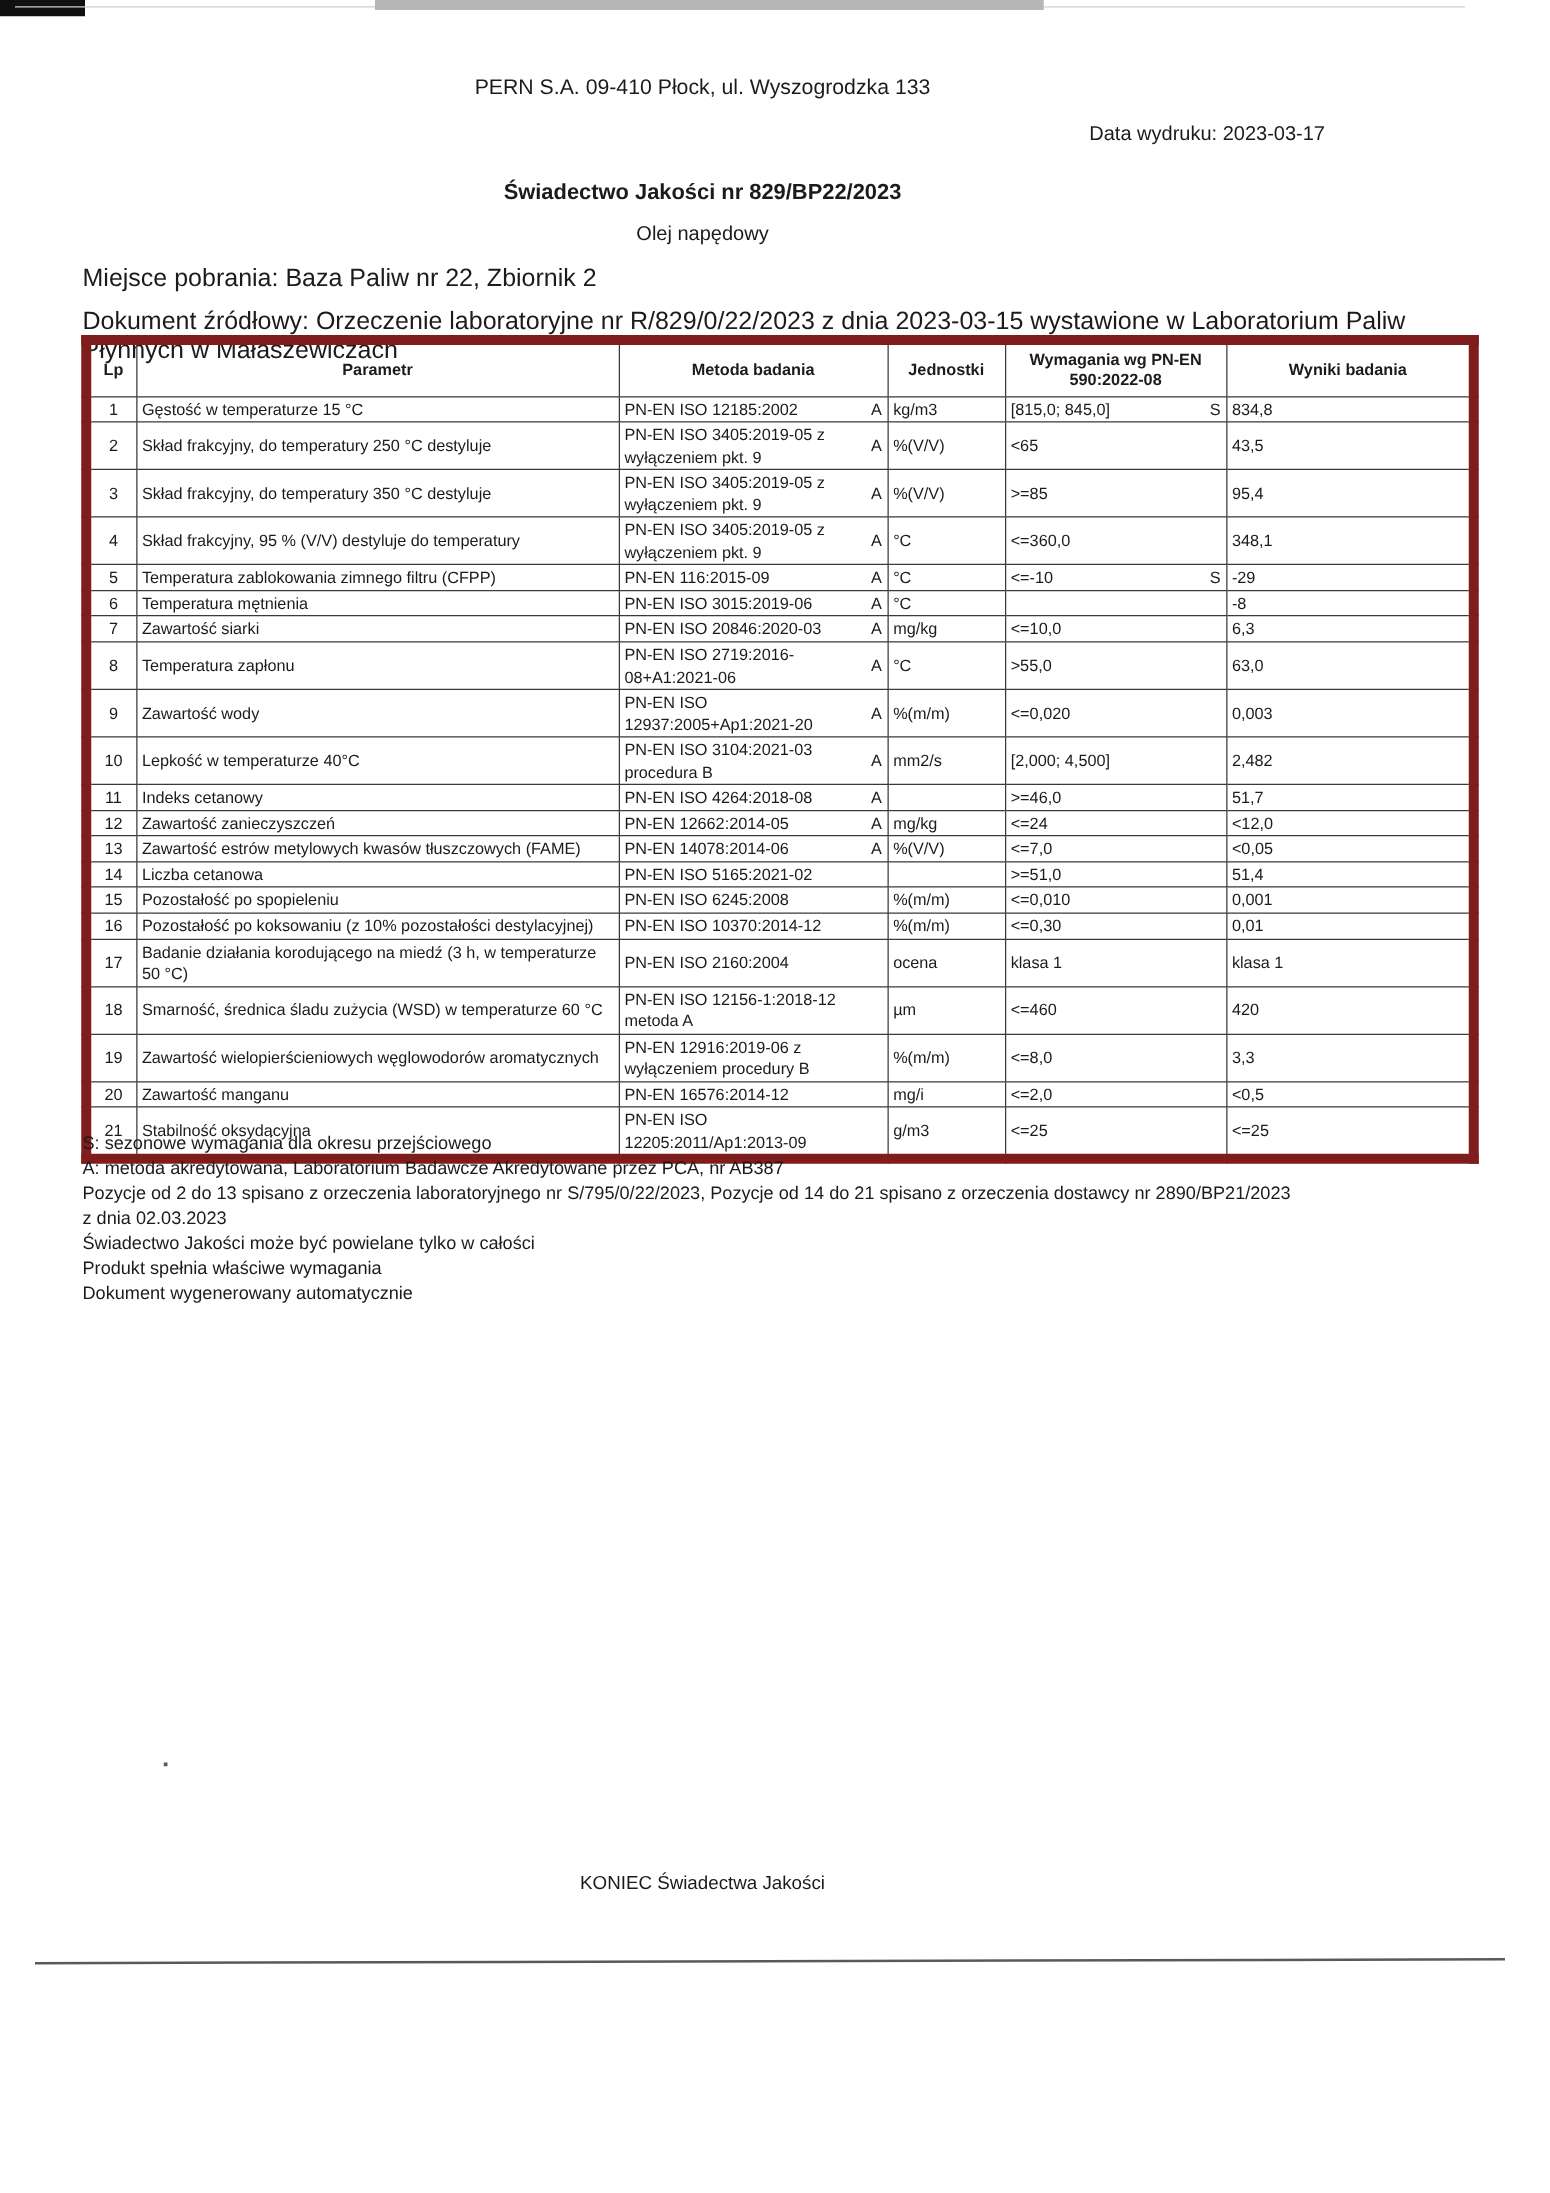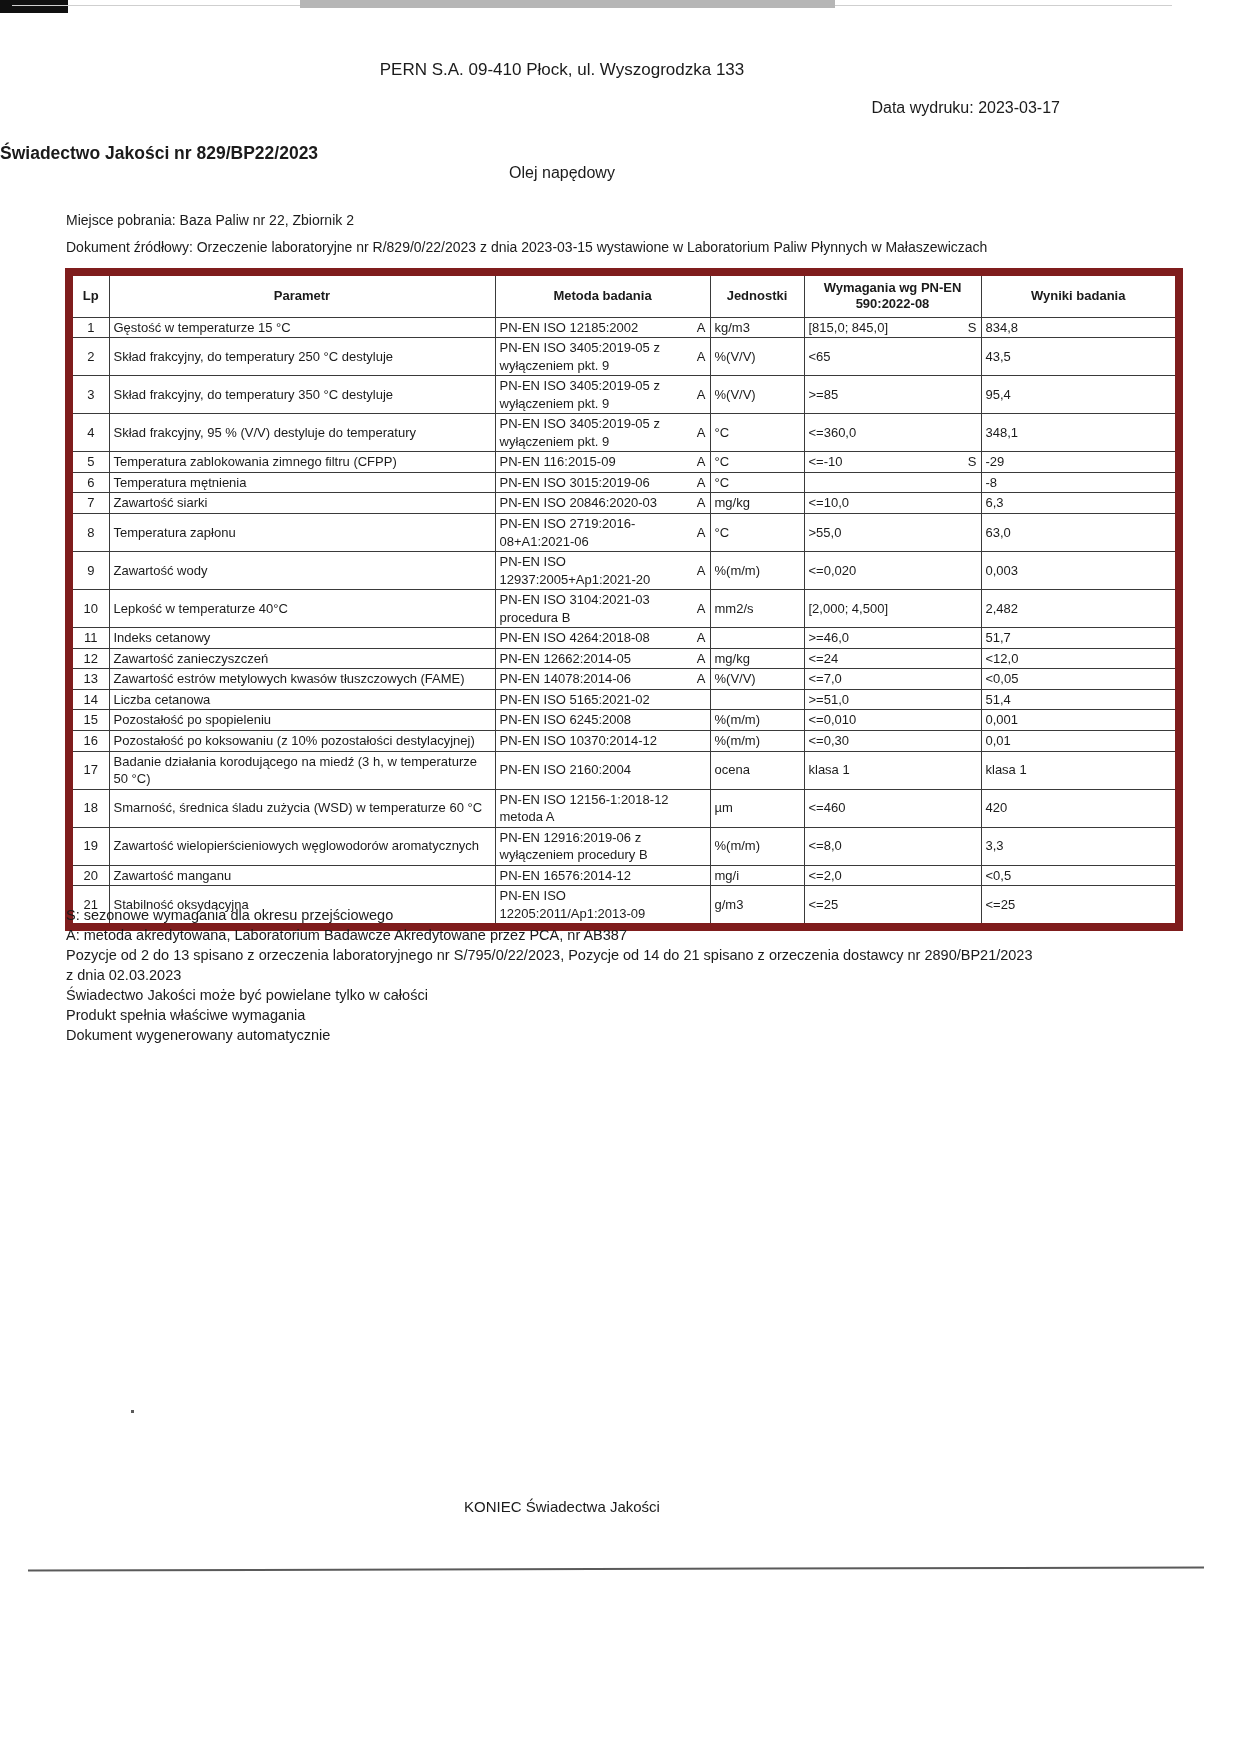--- a/index.html
+++ b/index.html
@@ -15,24 +15,24 @@
   
   .art-topleft{position:absolute;top:0;left:0;width:68px;height:13px;background:#101010;}
   .art-topline{position:absolute;top:5px;left:12px;width:1160px;height:1px;background:#cfcfcf;}
   .art-topbar{position:absolute;top:0;left:300px;width:535px;height:8px;background:#b6b6b6;}
   .art-dot{position:absolute;top:1410px;left:131px;width:3px;height:3px;background:#5a5a5a;}
   .art-bottomline{position:absolute;top:1568px;left:28px;width:1176px;height:2px;background:#5a5a5a;transform:rotate(-0.15deg);}
 
   .headwrap{position:absolute;top:0;left:0;width:1124px;}
   .company{margin-top:60px;text-align:center;font-size:17px;}
   .printdate{margin-top:19px;text-align:right;padding-right:64px;font-size:16px;}
-  .title{margin-top:26px;font-size:17.5px;font-weight:bold;}
-  .subtitle{text-align:center;font-size:16px;}
-
-  .meta{position:absolute;top:212px;left:66px;width:1110px;font-size:14px;}
+  .title{margin-top:26px;text-align:center;font-size:17.5px;font-weight:bold;}
+  .subtitle{margin-top:15px;text-align:center;font-size:16px;}
+
+  .meta{position:absolute;top:212px;left:66px;width:1110px;font-size:20px;}
   .meta .mline{margin-bottom:11px;}
 
   table.qtable{
     position:absolute;top:268px;left:65px;width:1110px;
     border-collapse:collapse;table-layout:fixed;
     font-size:13px;border:8px solid #7f1d1d;
   }
   .qtable th,.qtable td{
     border:1px solid #3a3a3a;
     padding:1px 4px;

